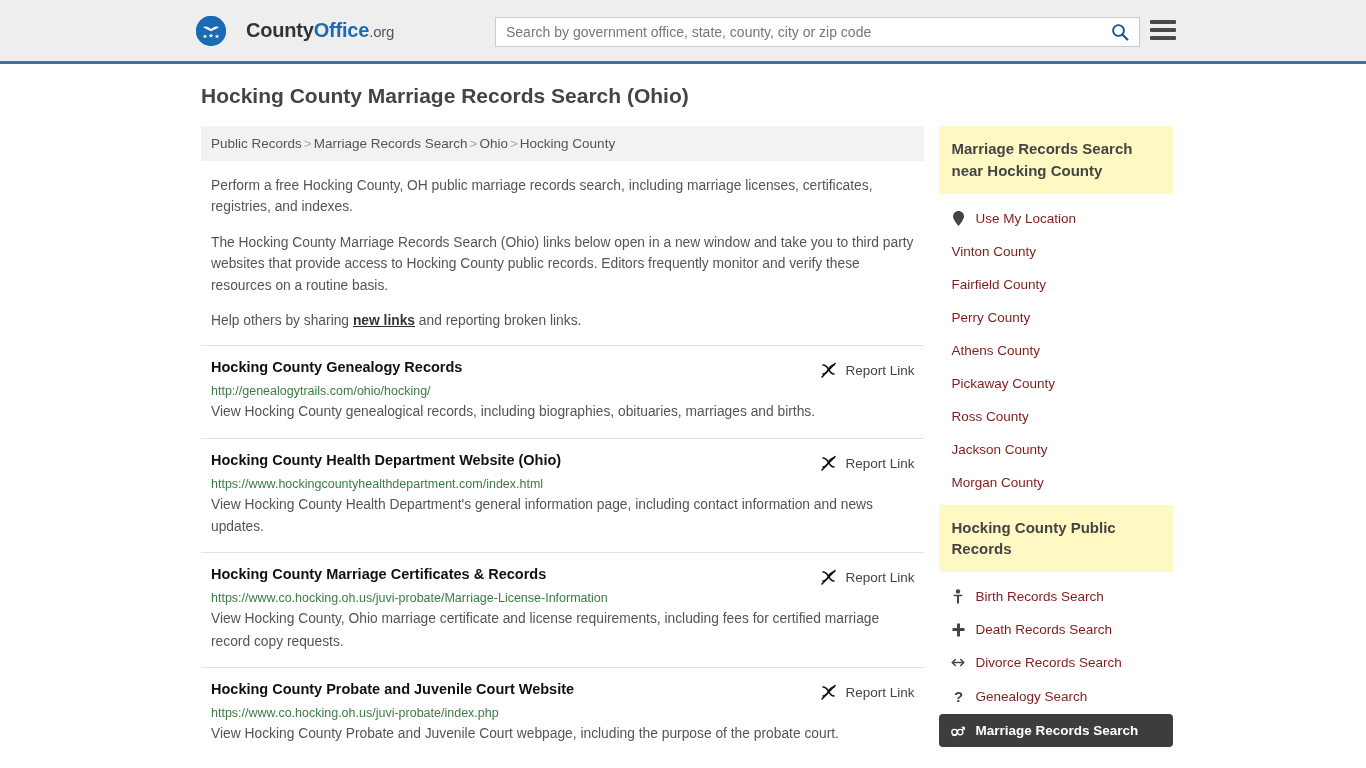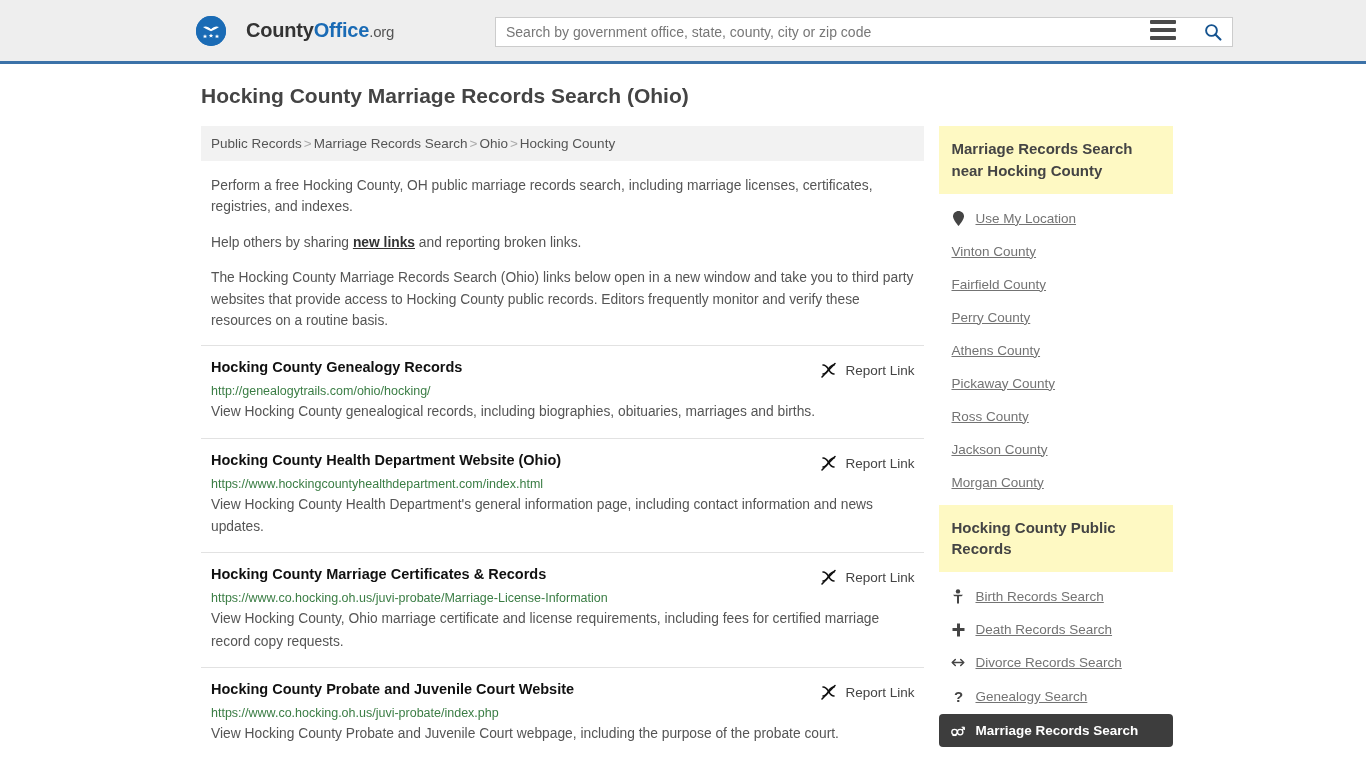--- a/index.html
+++ b/index.html
@@ -45,21 +45,21 @@
     white-space: nowrap;
   }
   .logo-text .b { color: #1a6bb5; font-weight: bold; }
   .logo-text .n { font-weight: bold; color: #333; }
   .logo-text .org { font-size: 15px; color: #555; }
 
   .searchbox {
     position: absolute;
     left: 495px;
     top: 17px;
-    width: 738px;
+    width: 645px;
     height: 30px;
     background: #ffffff;
     border: 1px solid #cccccc;
     display: flex;
     align-items: center;
   }
   .searchbox input {
     flex: 1;
     border: none;
     outline: none;
@@ -206,22 +206,21 @@
   .panel-list { padding: 8px 0 0 0; }
   .panel-item {
     display: flex;
     align-items: center;
     gap: 10px;
     padding: 9px 12px;
     font-size: 13.5px;
     cursor: pointer;
   }
   .panel-item .pi-label {
-    color: #737373;
-    text-decoration: underline;
+    color: #7f1d1d;
   }
   .panel-item .pi-icon {
     width: 14px;
     display: flex;
     align-items: center;
     justify-content: center;
     color: #444444;
     font-size: 14px;
     flex: 0 0 14px;
   }
@@ -288,22 +287,22 @@
           <span class="sep">&gt;</span>
           <a>Marriage Records Search</a>
           <span class="sep">&gt;</span>
           <a>Ohio</a>
           <span class="sep">&gt;</span>
           <a>Hocking County</a>
         </div>
 
         <div class="intro">
           <p>Perform a free Hocking County, OH public marriage records search, including marriage licenses, certificates, registries, and indexes.</p>
+          <p>The Hocking County Marriage Records Search (Ohio) links below open in a new window and take you to third party websites that provide access to Hocking County public records. Editors frequently monitor and verify these resources on a routine basis.</p>
           <p><span>Help others by sharing </span><a class="inline">new links</a><span> and reporting broken links.</span></p>
-          <p>The Hocking County Marriage Records Search (Ohio) links below open in a new window and take you to third party websites that provide access to Hocking County public records. Editors frequently monitor and verify these resources on a routine basis.</p>
         </div>
 
         <div class="results">
 
           <div class="result">
             <div class="result-head">
               <a class="result-title">Hocking County Genealogy Records</a>
               <div class="report-link">
                 <svg width="17" height="17" viewBox="0 0 17 17">
                   <path d="M3 3 C6 3, 7.2 5, 8.5 7.2 C9.8 9.4, 11 12, 14 12" fill="none" stroke="#111" stroke-width="1.6" stroke-linecap="round"></path>

